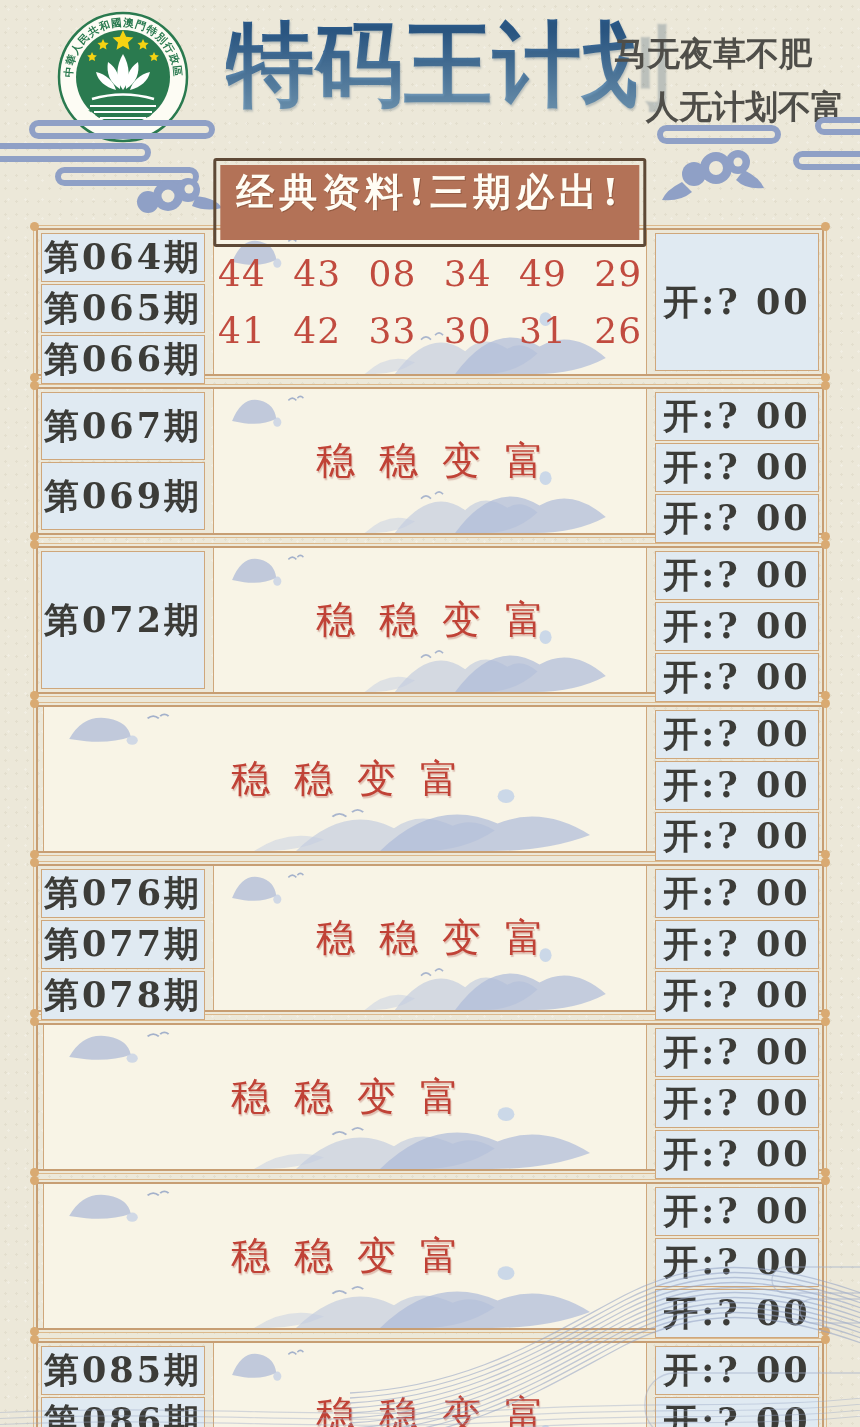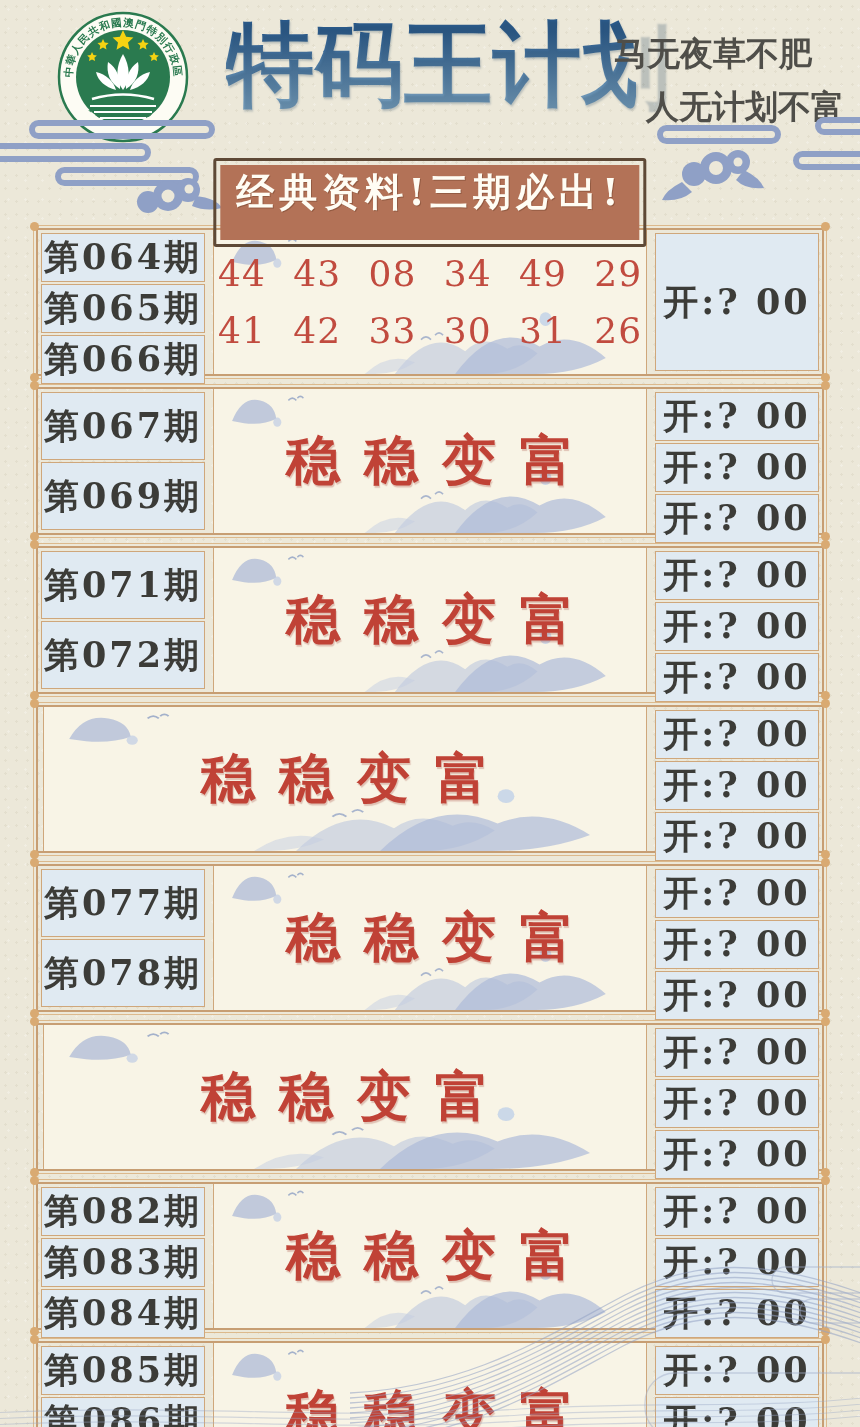--- a/index.html
+++ b/index.html
@@ -66,21 +66,21 @@
     background:#f8f4e6;overflow:hidden;
     display:flex;flex-direction:column;align-items:center;justify-content:center;
   }
   .mid-watermark{position:absolute;inset:0;width:100%;height:100%;}
   .mid-line{
     position:relative;font-size:36px;color:#c14b3f;word-spacing:15px;
     line-height:57px;white-space:nowrap;letter-spacing:1px;
   }
   .mid-line:empty{display:none;}
   .mid-text{
-    position:relative;font-size:54px;font-weight:bold;color:#c04236;
+    position:relative;font-size:39px;font-weight:normal;color:#c04236;
     letter-spacing:24px;padding-left:24px;white-space:nowrap;
     text-shadow:1px 2px 1px rgba(150,45,30,.25);
   }
   .mid-text:empty{display:none;}
   
   .footer-decor{position:absolute;left:0;top:1255px;width:860px;height:172px;z-index:4;pointer-events:none;}
 </style>
 </head>
 <body>
 
@@ -242,21 +242,20 @@
       <div class="cell">开:? 00</div>
     </div>
   </div>
 
   <div class="block">
     <i class="dot tl"></i>
     <i class="dot tr"></i>
     <i class="dot bl"></i>
     <i class="dot br"></i>
     <div class="col">
-      <div class="cell">第071期</div>
       <div class="cell">第072期</div>
     </div>
     <div class="mid">
       <svg class="mid-watermark" viewBox="0 0 430 126" preserveAspectRatio="none">
         <g>
           <path d="M18 28 Q28 6 46 10 Q60 13 62 26 Q48 32 30 30 Z" fill="#a9b7d6" opacity=".7"></path>
           <circle cx="63" cy="29" r="4" fill="#c6d1e5" opacity=".8"></circle>
           <path d="M74 10 q4 -4 8 0 M83 8 q3 -3 6 0" stroke="#8fa0c4" fill="none" stroke-width="1.4" opacity=".8"></path>
         </g>
         <g>
@@ -306,20 +305,21 @@
       <div class="cell">开:? 00</div>
     </div>
   </div>
 
   <div class="block">
     <i class="dot tl"></i>
     <i class="dot tr"></i>
     <i class="dot bl"></i>
     <i class="dot br"></i>
     <div class="col">
+      <div class="cell">第076期</div>
       <div class="cell">第077期</div>
       <div class="cell">第078期</div>
     </div>
     <div class="mid">
       <svg class="mid-watermark" viewBox="0 0 430 126" preserveAspectRatio="none">
         <g>
           <path d="M18 28 Q28 6 46 10 Q60 13 62 26 Q48 32 30 30 Z" fill="#a9b7d6" opacity=".7"></path>
           <circle cx="63" cy="29" r="4" fill="#c6d1e5" opacity=".8"></circle>
           <path d="M74 10 q4 -4 8 0 M83 8 q3 -3 6 0" stroke="#8fa0c4" fill="none" stroke-width="1.4" opacity=".8"></path>
         </g>
@@ -369,25 +369,20 @@
       <div class="cell">开:? 00</div>
       <div class="cell">开:? 00</div>
     </div>
   </div>
 
   <div class="block">
     <i class="dot tl"></i>
     <i class="dot tr"></i>
     <i class="dot bl"></i>
     <i class="dot br"></i>
-    <div class="col">
-      <div class="cell">第082期</div>
-      <div class="cell">第083期</div>
-      <div class="cell">第084期</div>
-    </div>
     <div class="mid">
       <svg class="mid-watermark" viewBox="0 0 430 126" preserveAspectRatio="none">
         <g>
           <path d="M18 28 Q28 6 46 10 Q60 13 62 26 Q48 32 30 30 Z" fill="#a9b7d6" opacity=".7"></path>
           <circle cx="63" cy="29" r="4" fill="#c6d1e5" opacity=".8"></circle>
           <path d="M74 10 q4 -4 8 0 M83 8 q3 -3 6 0" stroke="#8fa0c4" fill="none" stroke-width="1.4" opacity=".8"></path>
         </g>
         <g>
           <path d="M180 126 Q215 84 250 106 Q268 90 292 104 Q306 96 322 108 Q300 126 270 126 Z" fill="#b6c2dd" opacity=".55"></path>
           <path d="M240 126 Q280 78 324 102 Q356 86 390 112 Q360 126 320 126 Z" fill="#aebbd9" opacity=".7"></path>

